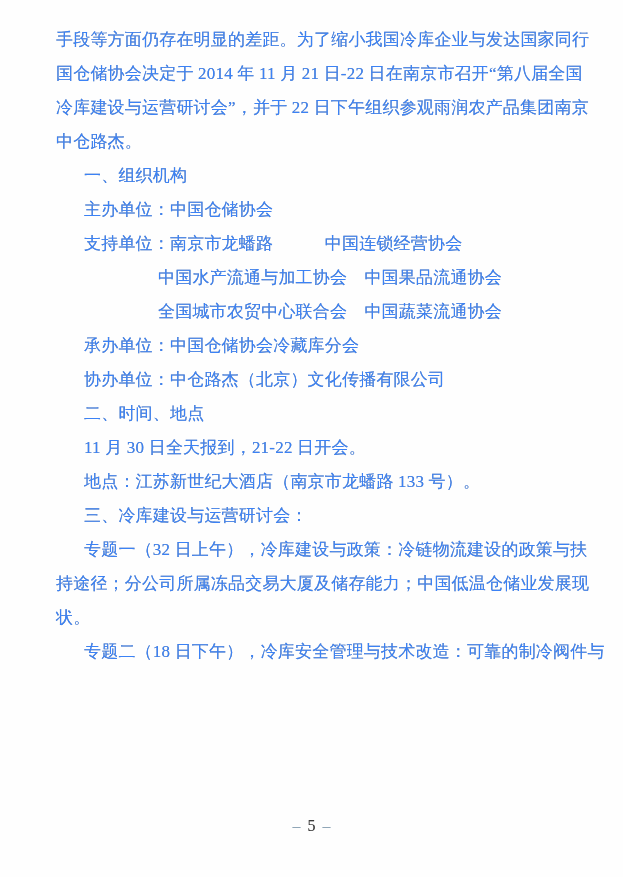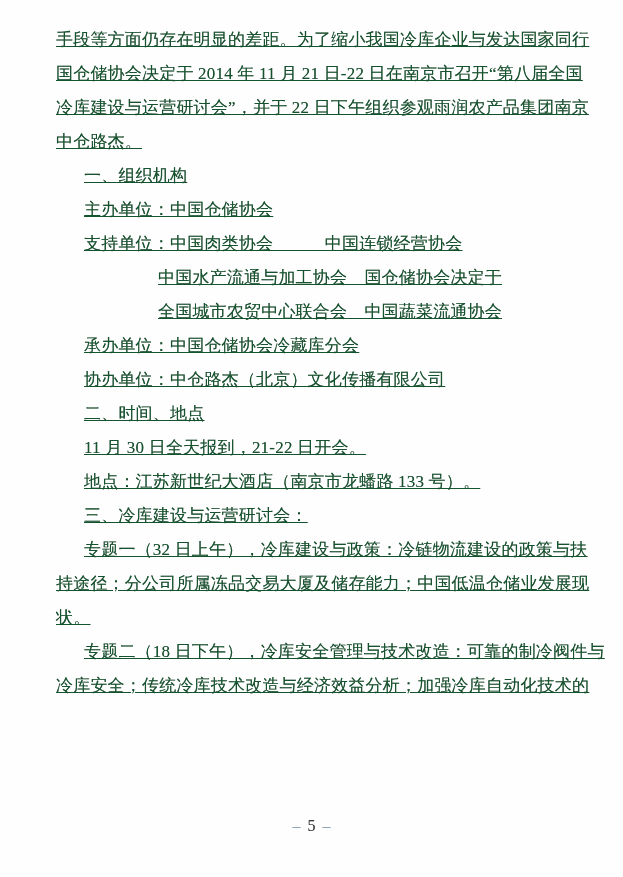--- a/index.html
+++ b/index.html
@@ -18,24 +18,23 @@
     box-sizing: border-box;
     width: 623px;
     height: 877px;
     padding: 23px 35px 0 56px;
     background: #fefefe;
     position: relative;
   }
   .doc-body {
     font-size: 17px;
     line-height: 34px;
-    color: #14532d;
+    color: #3b82f6;
     letter-spacing: 0.2px;
     text-shadow: 0 0 0.5px rgba(70,70,70,0.55);
-    text-decoration: underline;
   }
   .line {
     white-space: pre;
   }
   .indent2 { padding-left: 28px; }
   .indent6 { padding-left: 102px; }
   .footer {
     position: absolute;
     left: 0;
     right: 0;
@@ -58,32 +57,31 @@
 <body>
 
 <div class="page">
   <div class="doc-body">
     <div class="line">手段等方面仍存在明显的差距。为了缩小我国冷库企业与发达国家同行</div>
     <div class="line">国仓储协会决定于 2014 年 11 月 21 日-22 日在南京市召开“第八届全国</div>
     <div class="line">冷库建设与运营研讨会”，并于 22 日下午组织参观雨润农产品集团南京</div>
     <div class="line">中仓路杰。</div>
     <div class="line indent2">一、组织机构</div>
     <div class="line indent2">主办单位：中国仓储协会</div>
-    <div class="line indent2">支持单位：中国肉类协会　　　中国连锁经营协会</div>
-    <div class="line indent6">中国水产流通与加工协会　国仓储协会决定于</div>
+    <div class="line indent2">支持单位：南京市龙蟠路　　　中国连锁经营协会</div>
+    <div class="line indent6">中国水产流通与加工协会　中国果品流通协会</div>
     <div class="line indent6">全国城市农贸中心联合会　中国蔬菜流通协会</div>
     <div class="line indent2">承办单位：中国仓储协会冷藏库分会</div>
     <div class="line indent2">协办单位：中仓路杰（北京）文化传播有限公司</div>
     <div class="line indent2">二、时间、地点</div>
     <div class="line indent2">11 月 30 日全天报到，21-22 日开会。</div>
     <div class="line indent2">地点：江苏新世纪大酒店（南京市龙蟠路 133 号）。</div>
     <div class="line indent2">三、冷库建设与运营研讨会：</div>
     <div class="line indent2">专题一（32 日上午），冷库建设与政策：冷链物流建设的政策与扶</div>
     <div class="line">持途径；分公司所属冻品交易大厦及储存能力；中国低温仓储业发展现</div>
     <div class="line">状。</div>
     <div class="line indent2">专题二（18 日下午），冷库安全管理与技术改造：可靠的制冷阀件与</div>
-    <div class="line">冷库安全；传统冷库技术改造与经济效益分析；加强冷库自动化技术的</div>
   </div>
 
   <div class="footer">
     <span class="dash">–</span><span class="pagenum">5</span><span class="dash">–</span>
   </div>
 </div>
 
 </body></html>

